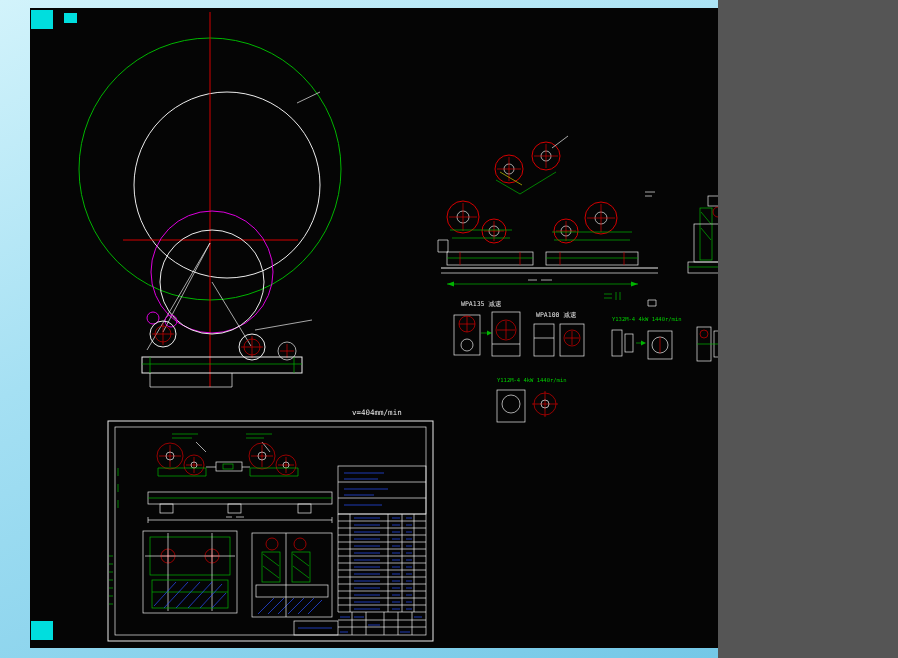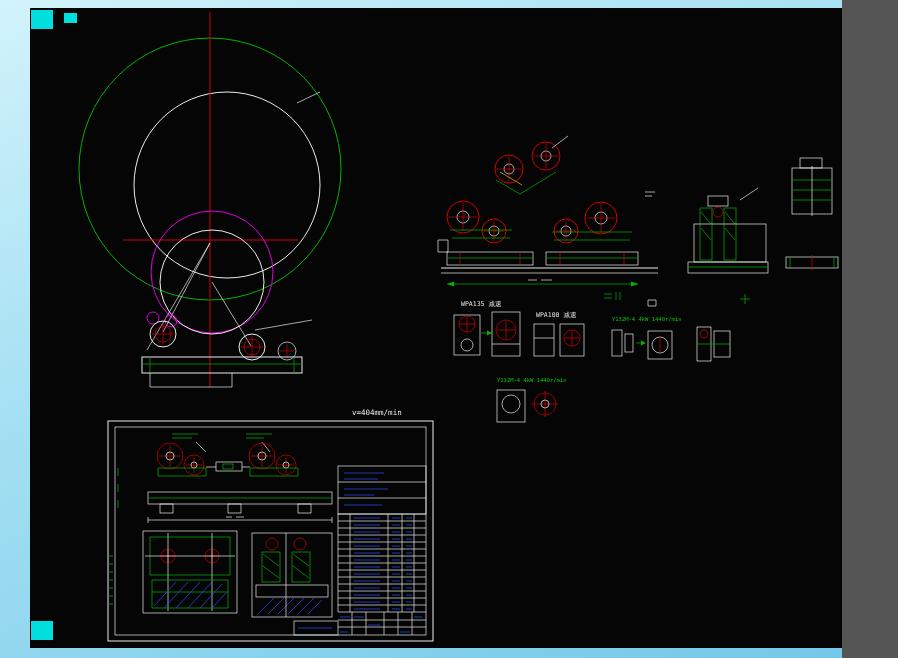--- a/index.html
+++ b/index.html
@@ -1,17 +1,17 @@
 <!DOCTYPE html>
 <html><head>
 <meta charset="utf-8">
 <style>
   html,body{margin:0;padding:0;background:#555;}
   .frame{
-    width:842px;height:658px;position:relative;overflow:hidden;
+    width:718px;height:658px;position:relative;overflow:hidden;
     background:linear-gradient(155deg,#d2f3fb 0%,#a5e0f3 40%,#74c8e7 100%);
     font-family:"DejaVu Sans Mono", monospace;
   }
   svg{position:absolute;left:0;top:0;display:block;}
   .w{stroke:#ececec;fill:none;stroke-width:1;}
   .g{stroke:#00b400;fill:none;stroke-width:1;}
   .r{stroke:#d40000;fill:none;stroke-width:1;}
   .m{stroke:#dd00dd;fill:none;stroke-width:1;}
   .b{stroke:#2a50ff;fill:none;stroke-width:1;}
   .y{stroke:#c8c800;fill:none;stroke-width:1;}

